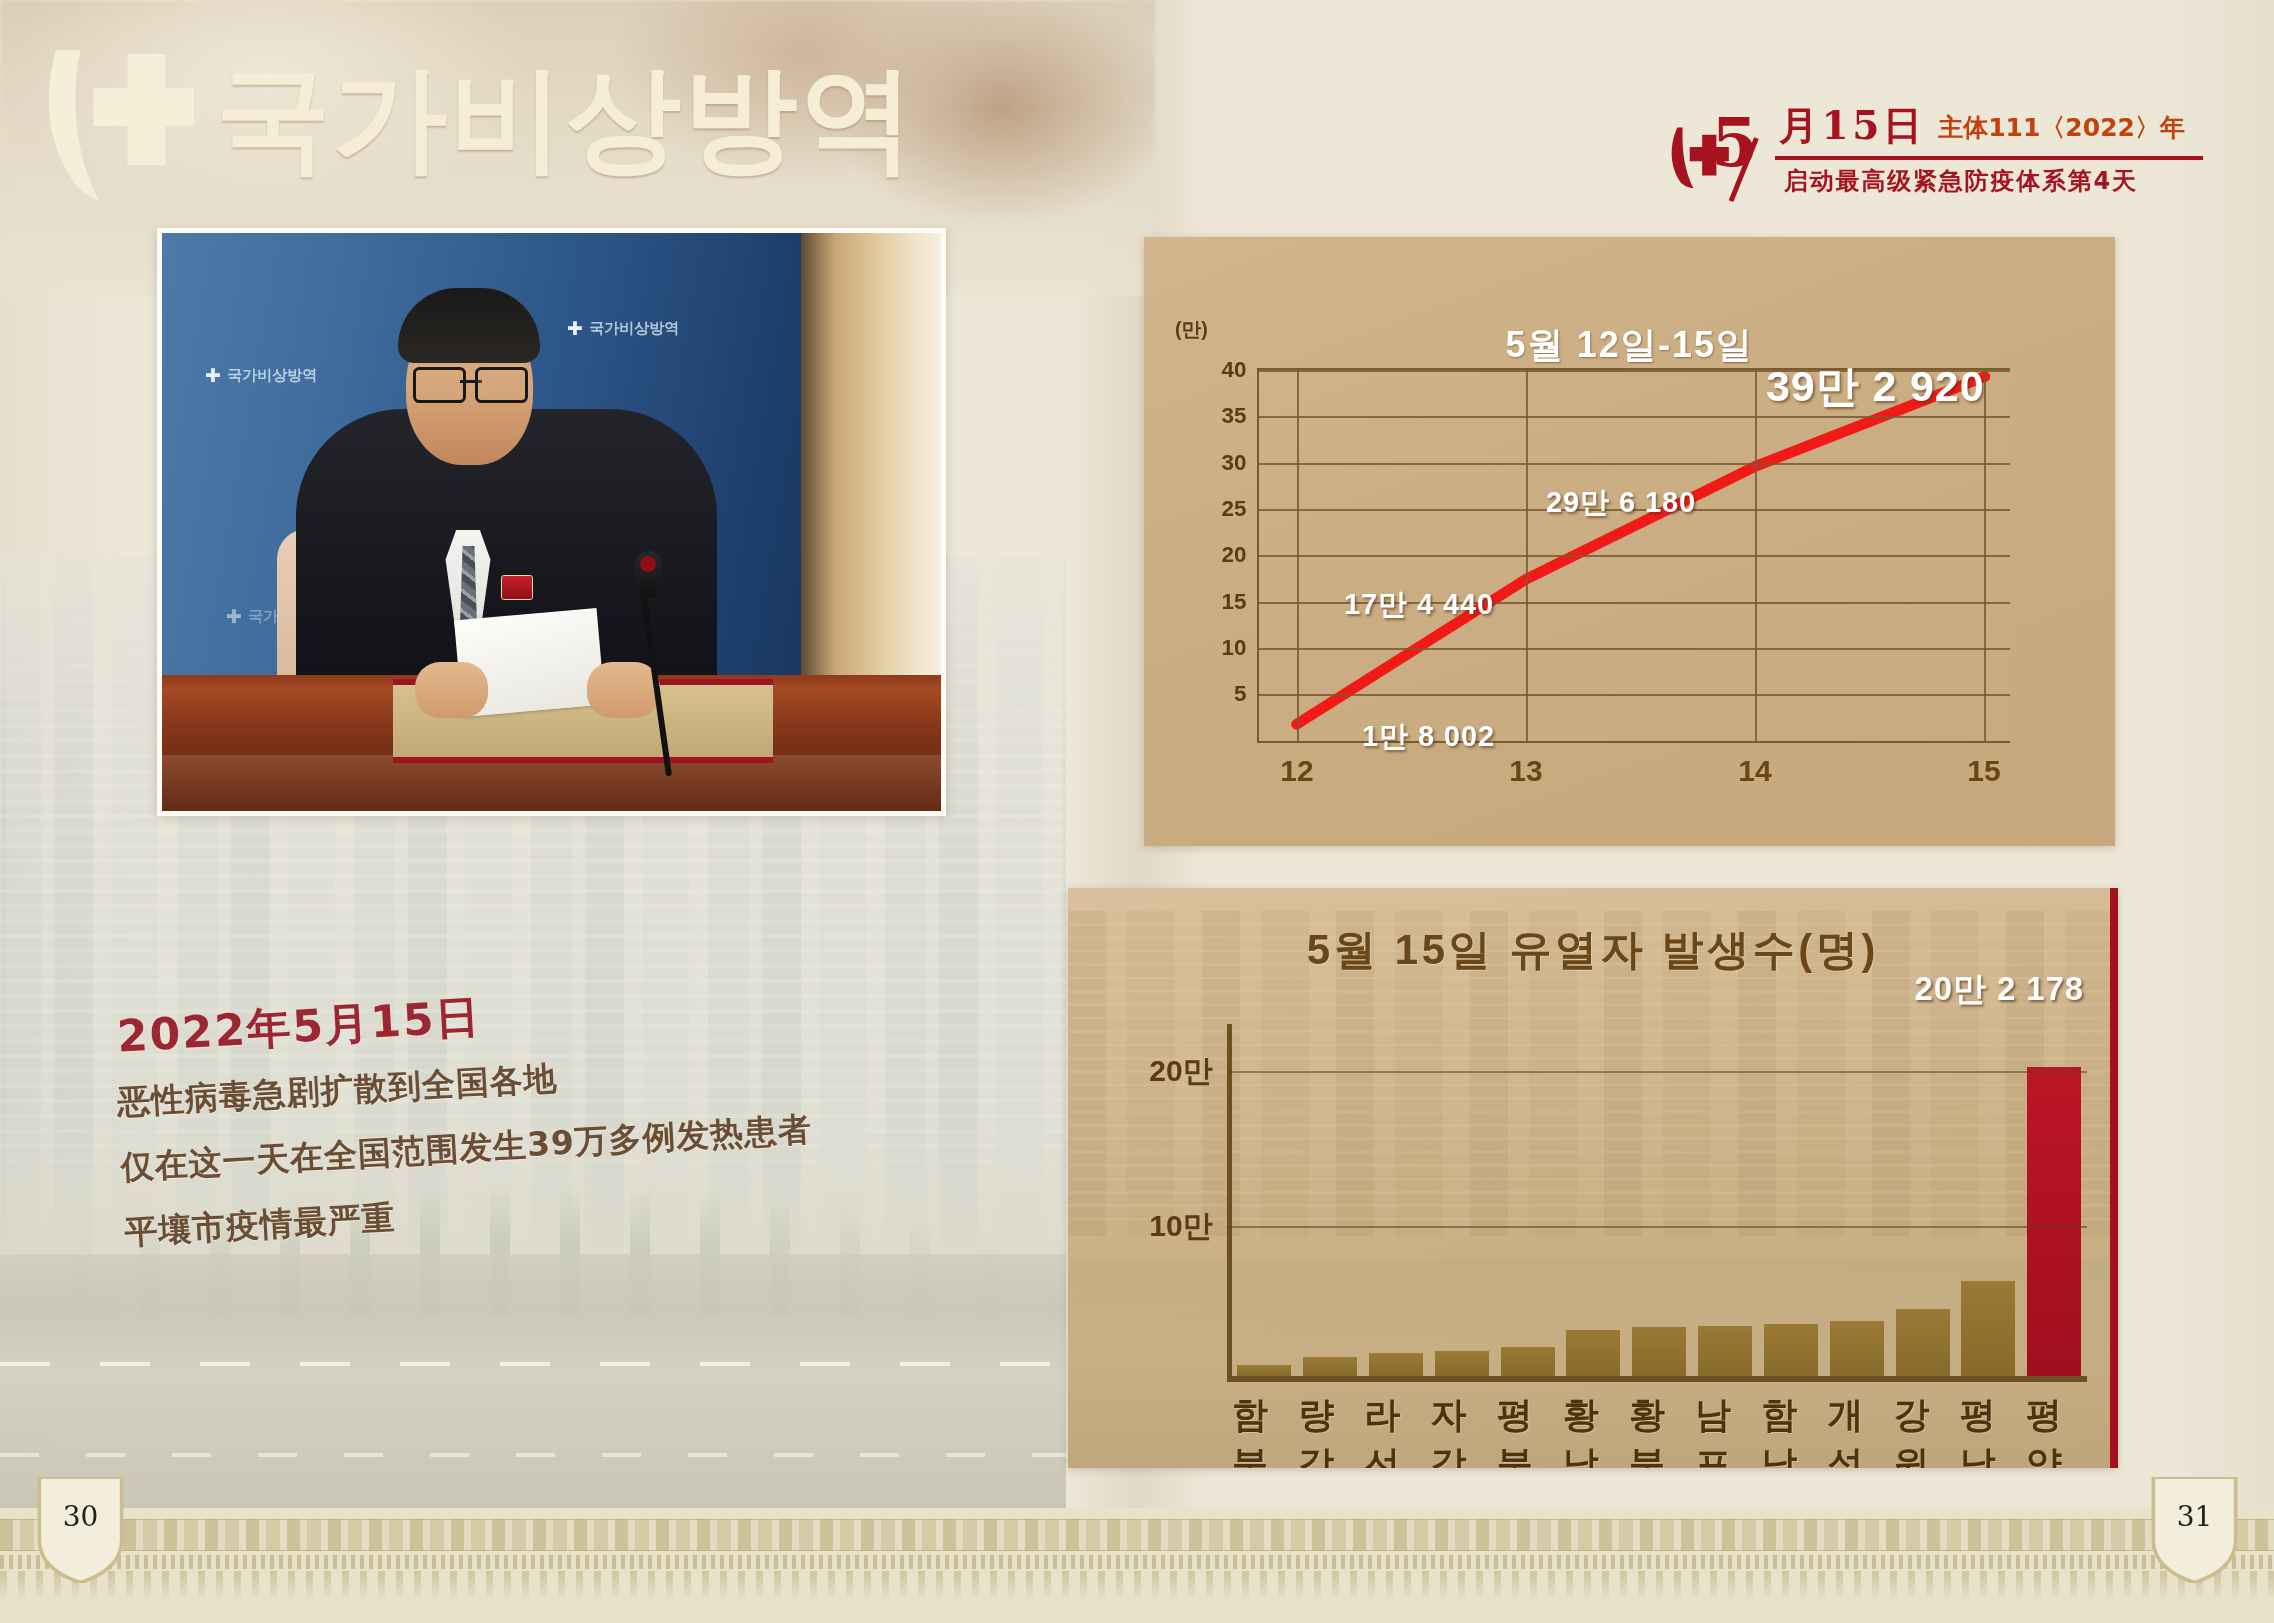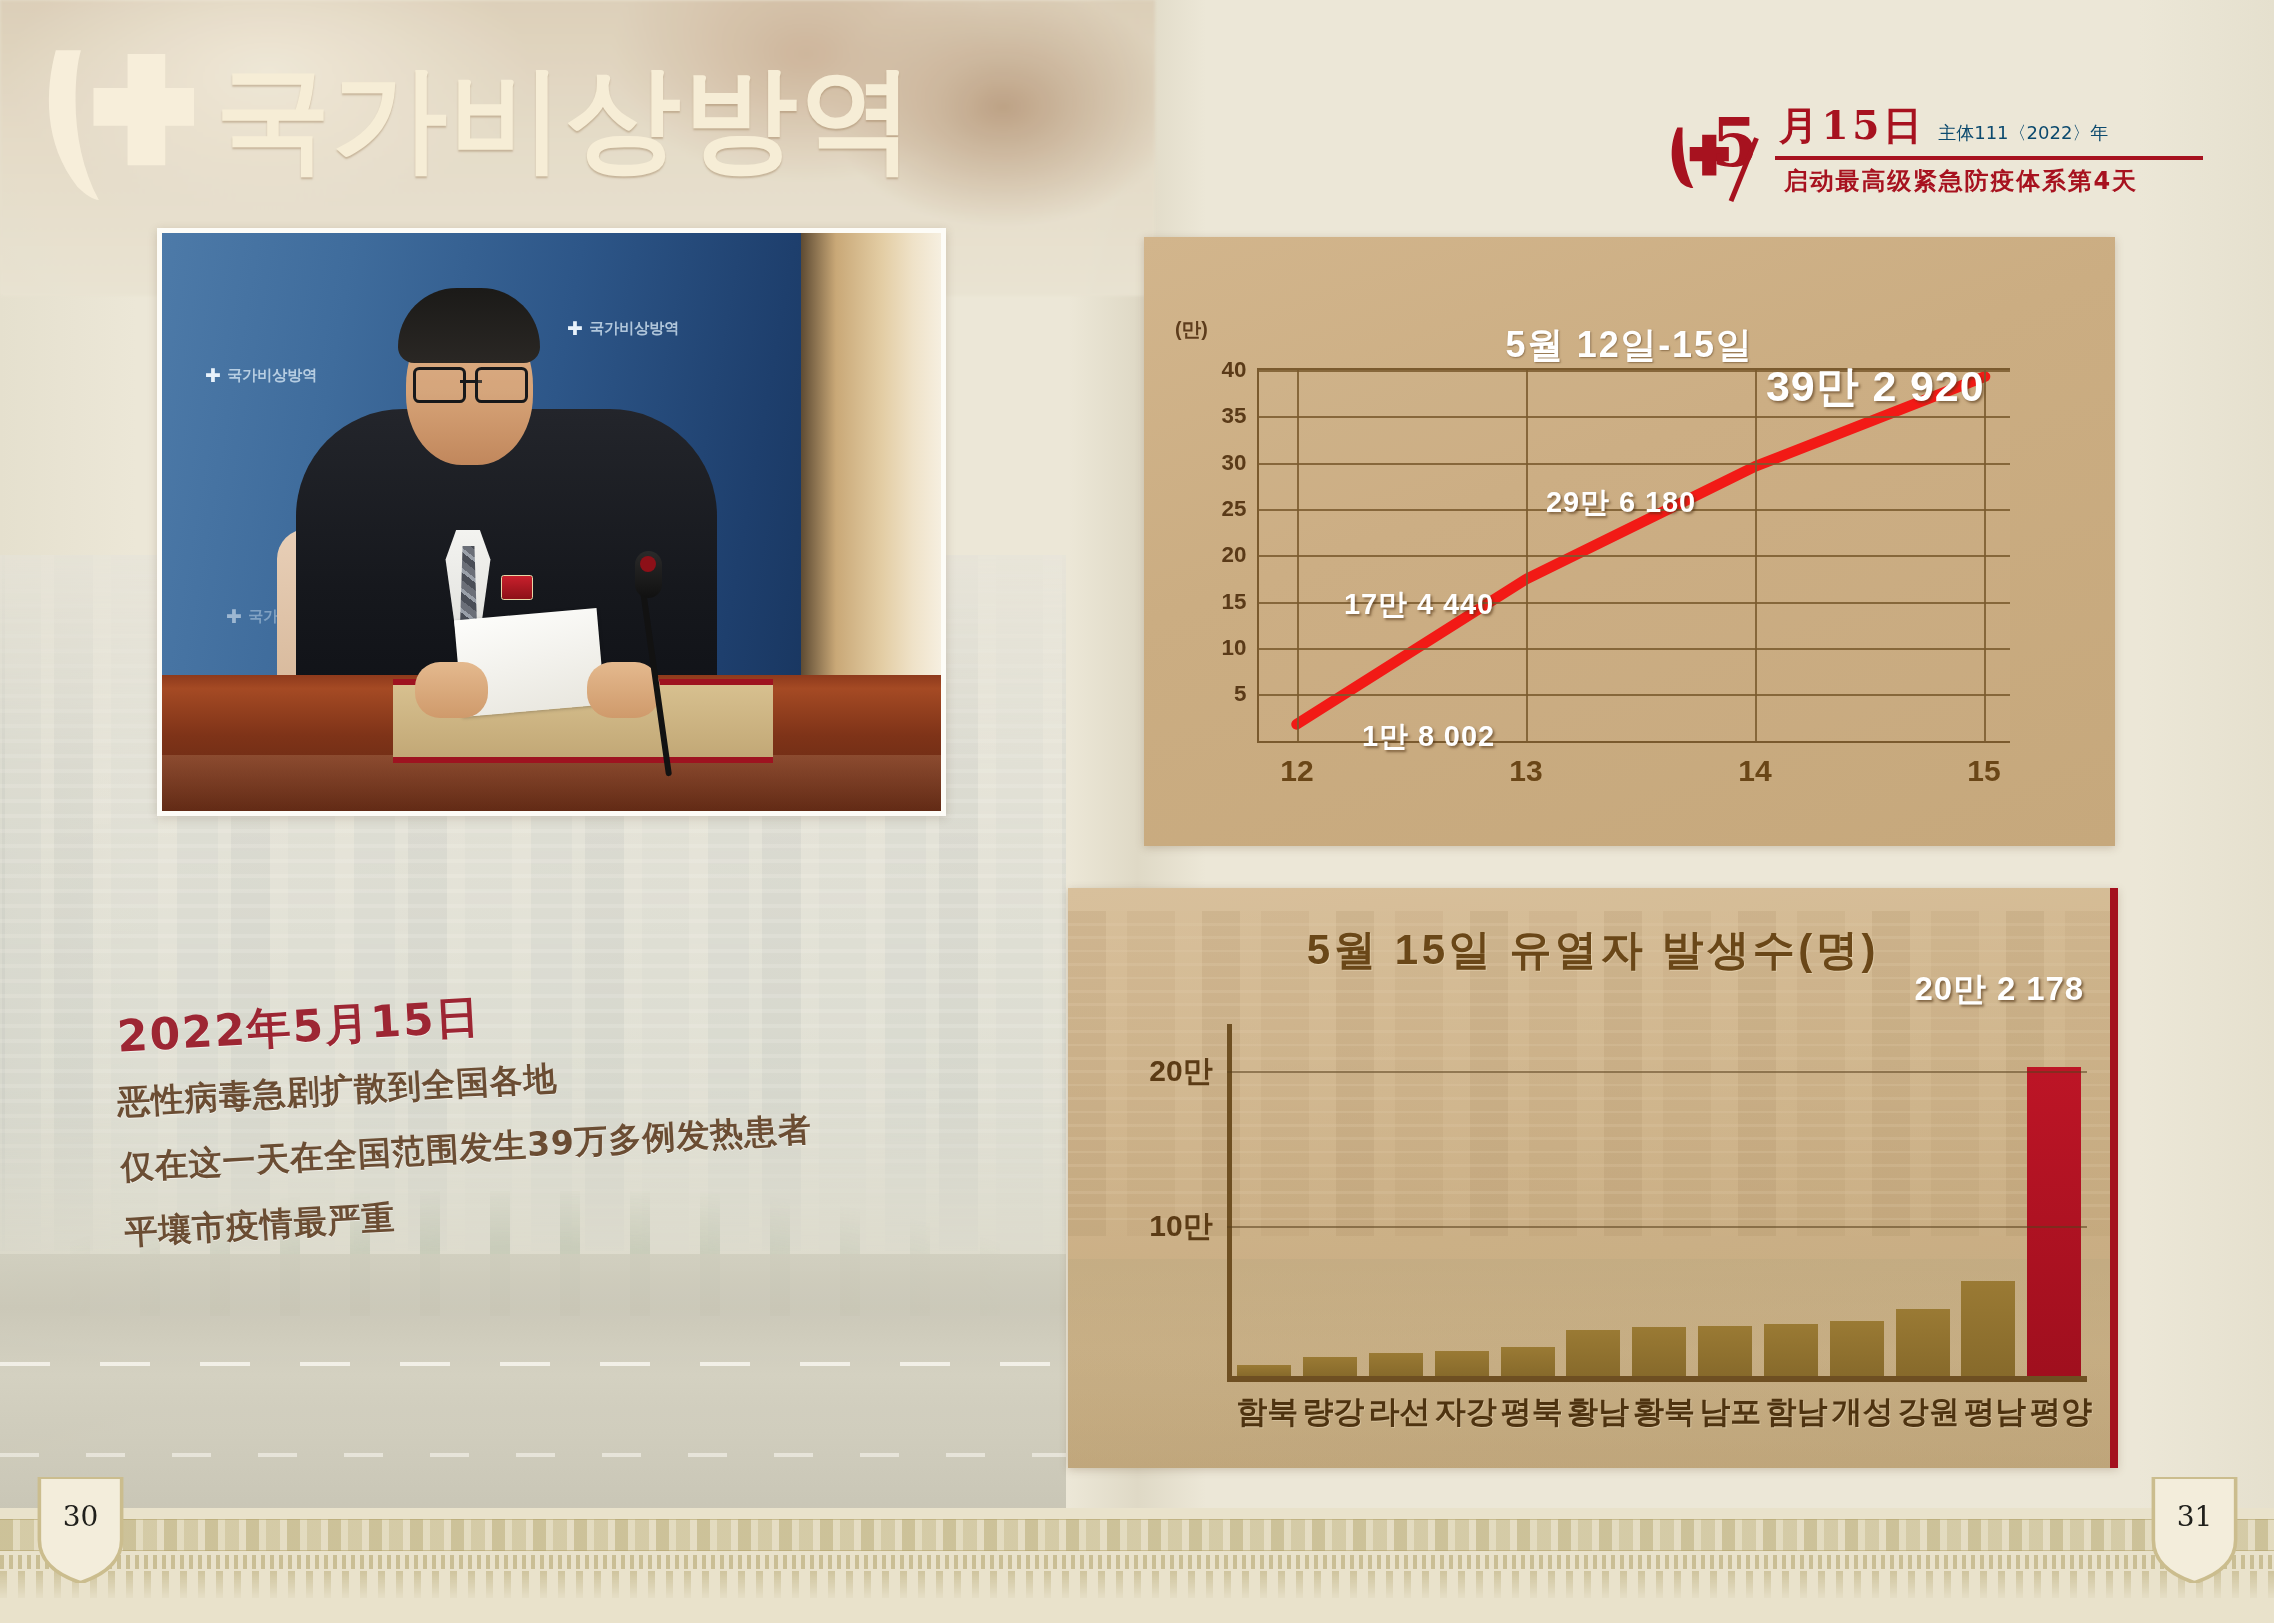--- a/index.html
+++ b/index.html
@@ -107,21 +107,21 @@
   .dr-num{
     position:absolute;left:43px;top:3.6px;
     font-size:68px;font-weight:700;line-height:1;color:#a7121f;
     font-family:"DejaVu Serif","Liberation Serif",serif;
   }
   .dr-top{
     position:absolute;left:111px;top:1.8px;display:flex;align-items:flex-end;gap:12.5px;
   }
   .dr-md{font-size:39px;font-weight:700;line-height:1;letter-spacing:3.6px;color:#a7121f;
          font-family:"DejaVu Serif","Liberation Serif",serif;}
-  .dr-juche{font-size:18px;font-weight:400;line-height:1.3;color:#0c4a6e;letter-spacing:0;
+  .dr-juche{font-size:25px;font-weight:700;line-height:1.3;color:#c2410c;letter-spacing:0;
             font-family:"DejaVu Sans","Liberation Sans",sans-serif;}
   .dr-rule{
     position:absolute;left:107px;top:52px;width:428px;height:3.6px;background:#a7121f;
     transform:skewX(0deg);
   }
   .dr-slash{
     position:absolute;left:86px;top:34px;width:4.5px;height:68px;background:#a7121f;
     transform:rotate(22deg);transform-origin:top center;
   }
   .dr-sub{
@@ -345,21 +345,21 @@
   .bc-bar-wrap{flex:1 1 0;display:flex;justify-content:center;align-items:flex-end;height:100%;}
   .bc-bar{
     width:54px;background:linear-gradient(180deg,#9a7a34,#876a2b);
   }
   .bc-bar.hl{background:linear-gradient(180deg,#bd1526,#a00f1e);}
   .bc-xlabels{
     position:absolute;left:164px;width:860px;top:503px;
     display:flex;justify-content:space-between;
   }
   .bc-xl{
-    flex:1 1 0;text-align:right;font-size:31px;font-weight:700;color:#4e3310;
+    flex:1 1 0;text-align:left;font-size:36px;font-weight:700;color:#4e3310;
     text-shadow:0.9px 0.9px 0 rgba(255,245,222,.30);
   }
   .bc-value{
     position:absolute;right:34px;top:79px;
     font-size:33px;font-weight:700;color:#fff;letter-spacing:0.9px;
     text-shadow:1.8px 1.8px 2.7px rgba(80,50,20,.65);
   }
   .bc-redline{position:absolute;right:0;top:0;width:8px;height:100%;background:#a4101d;}
 
   

